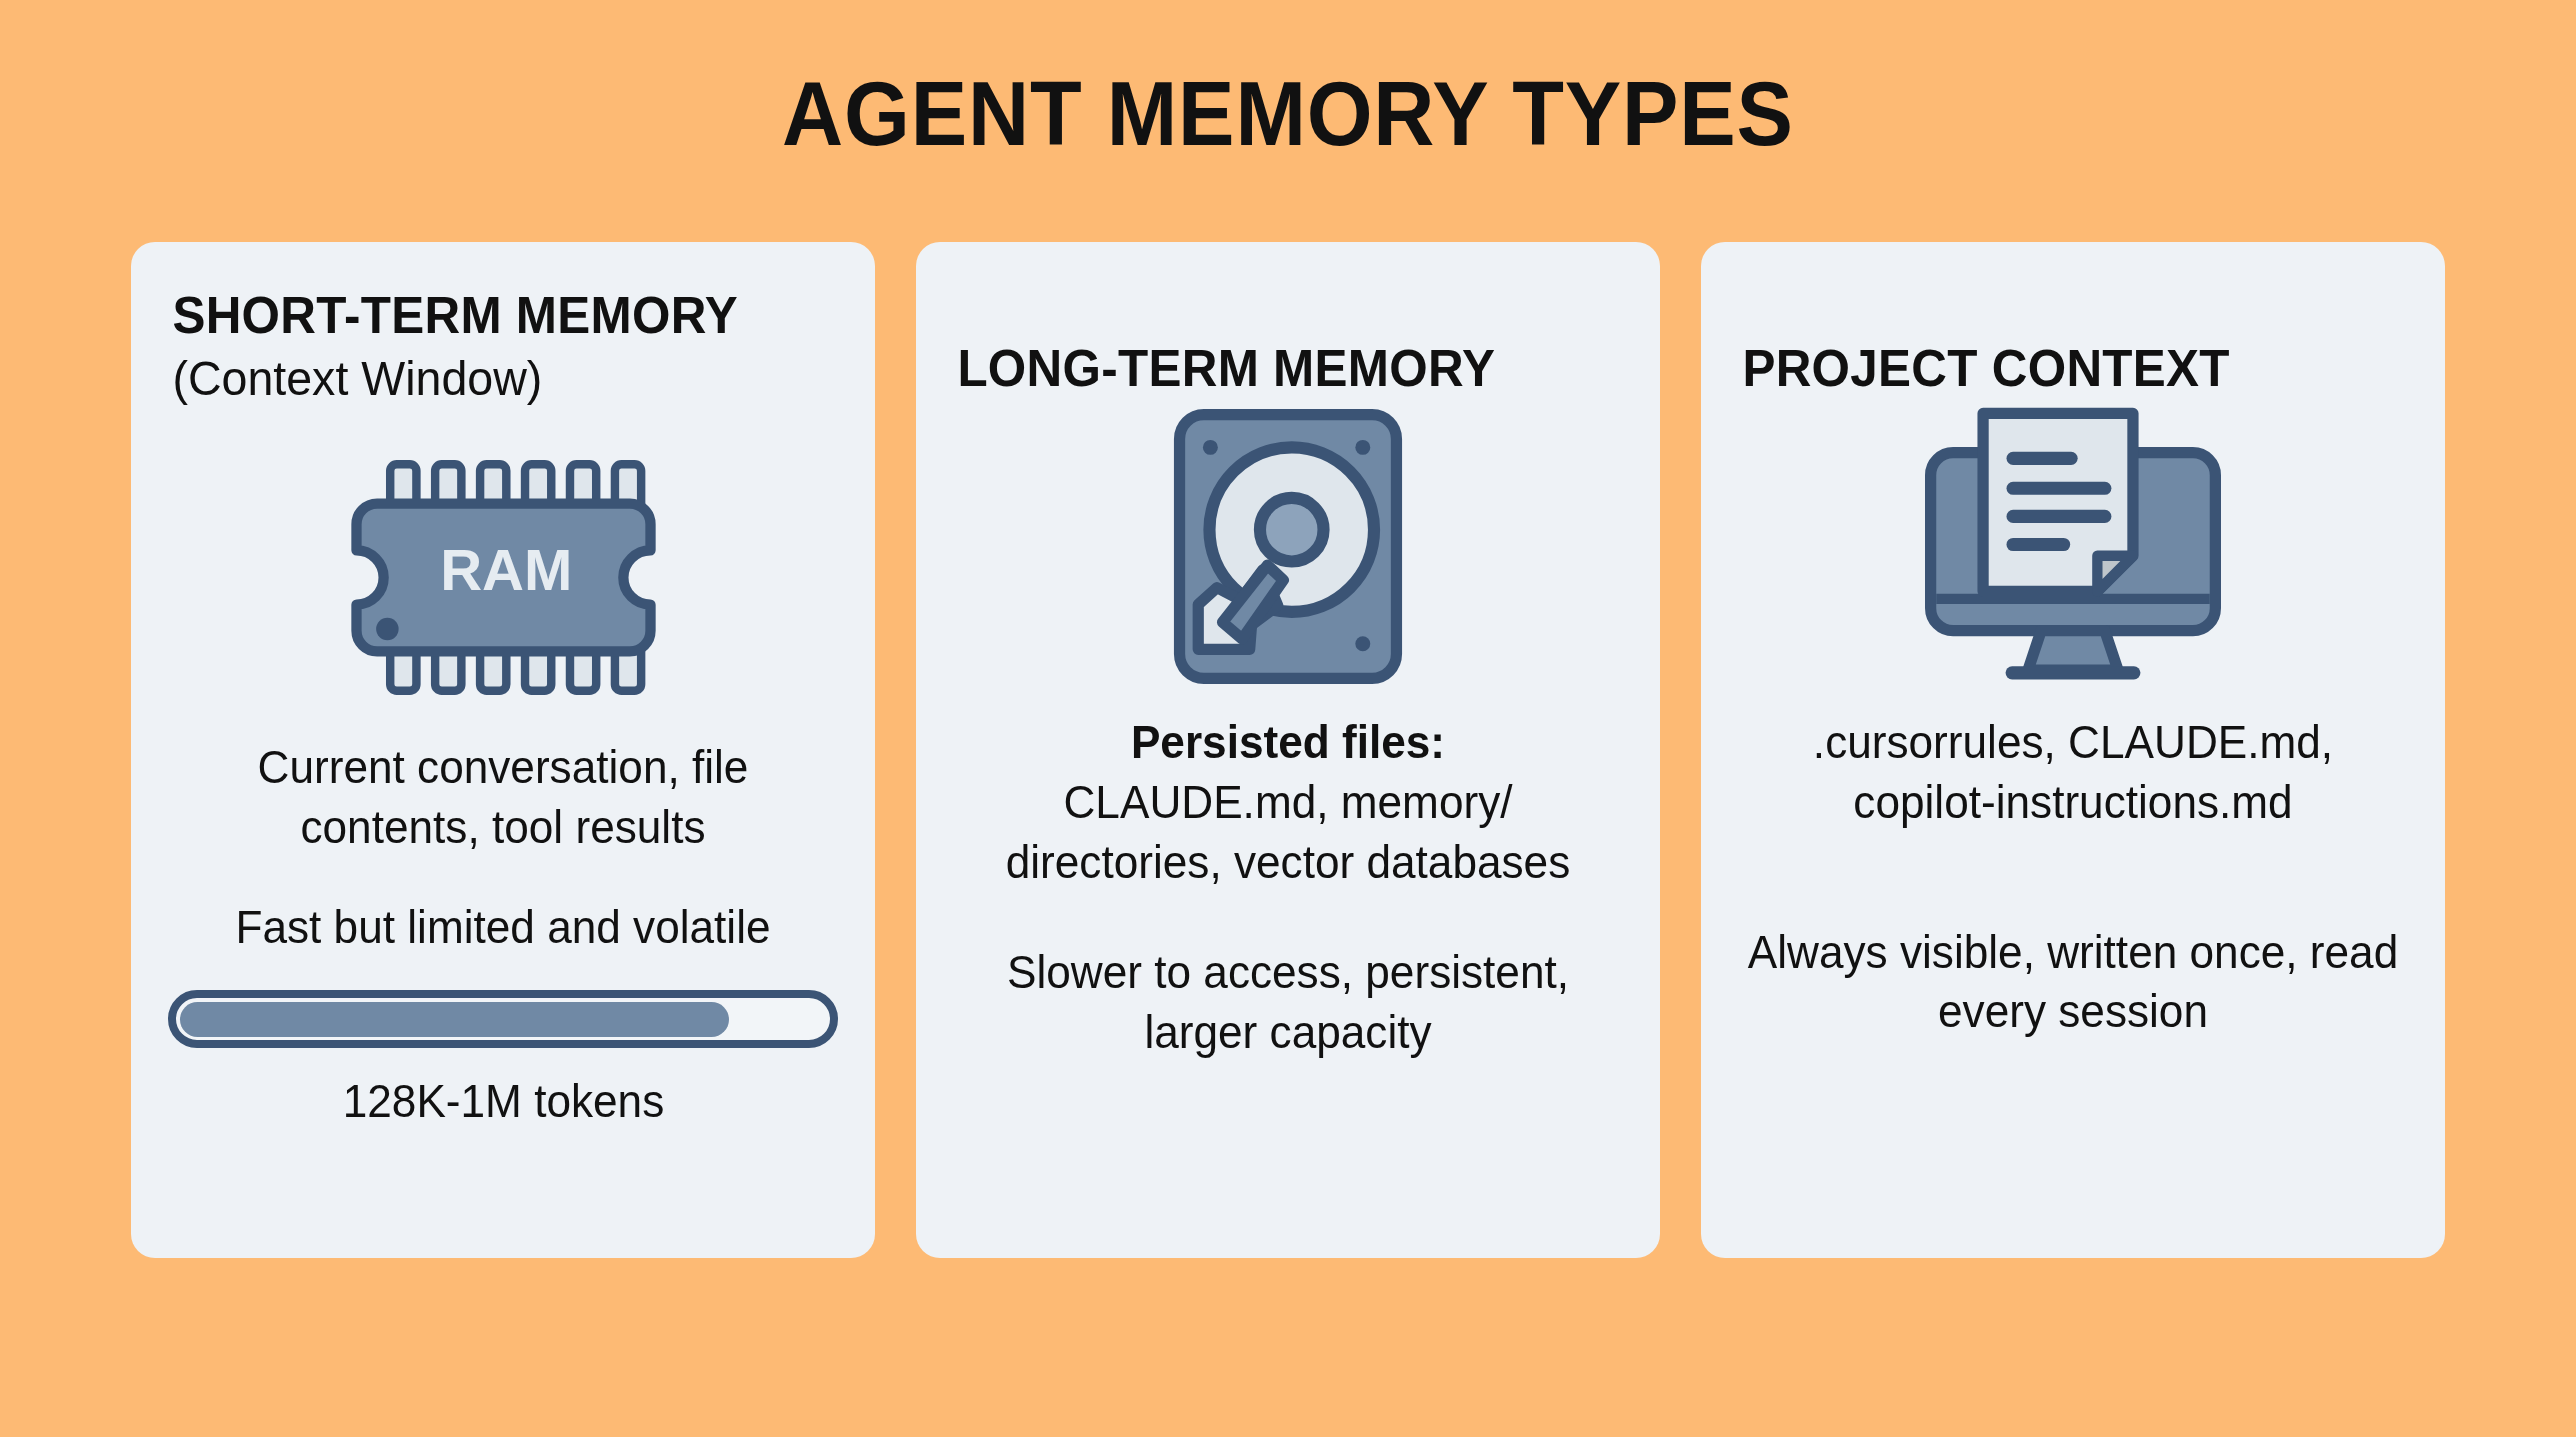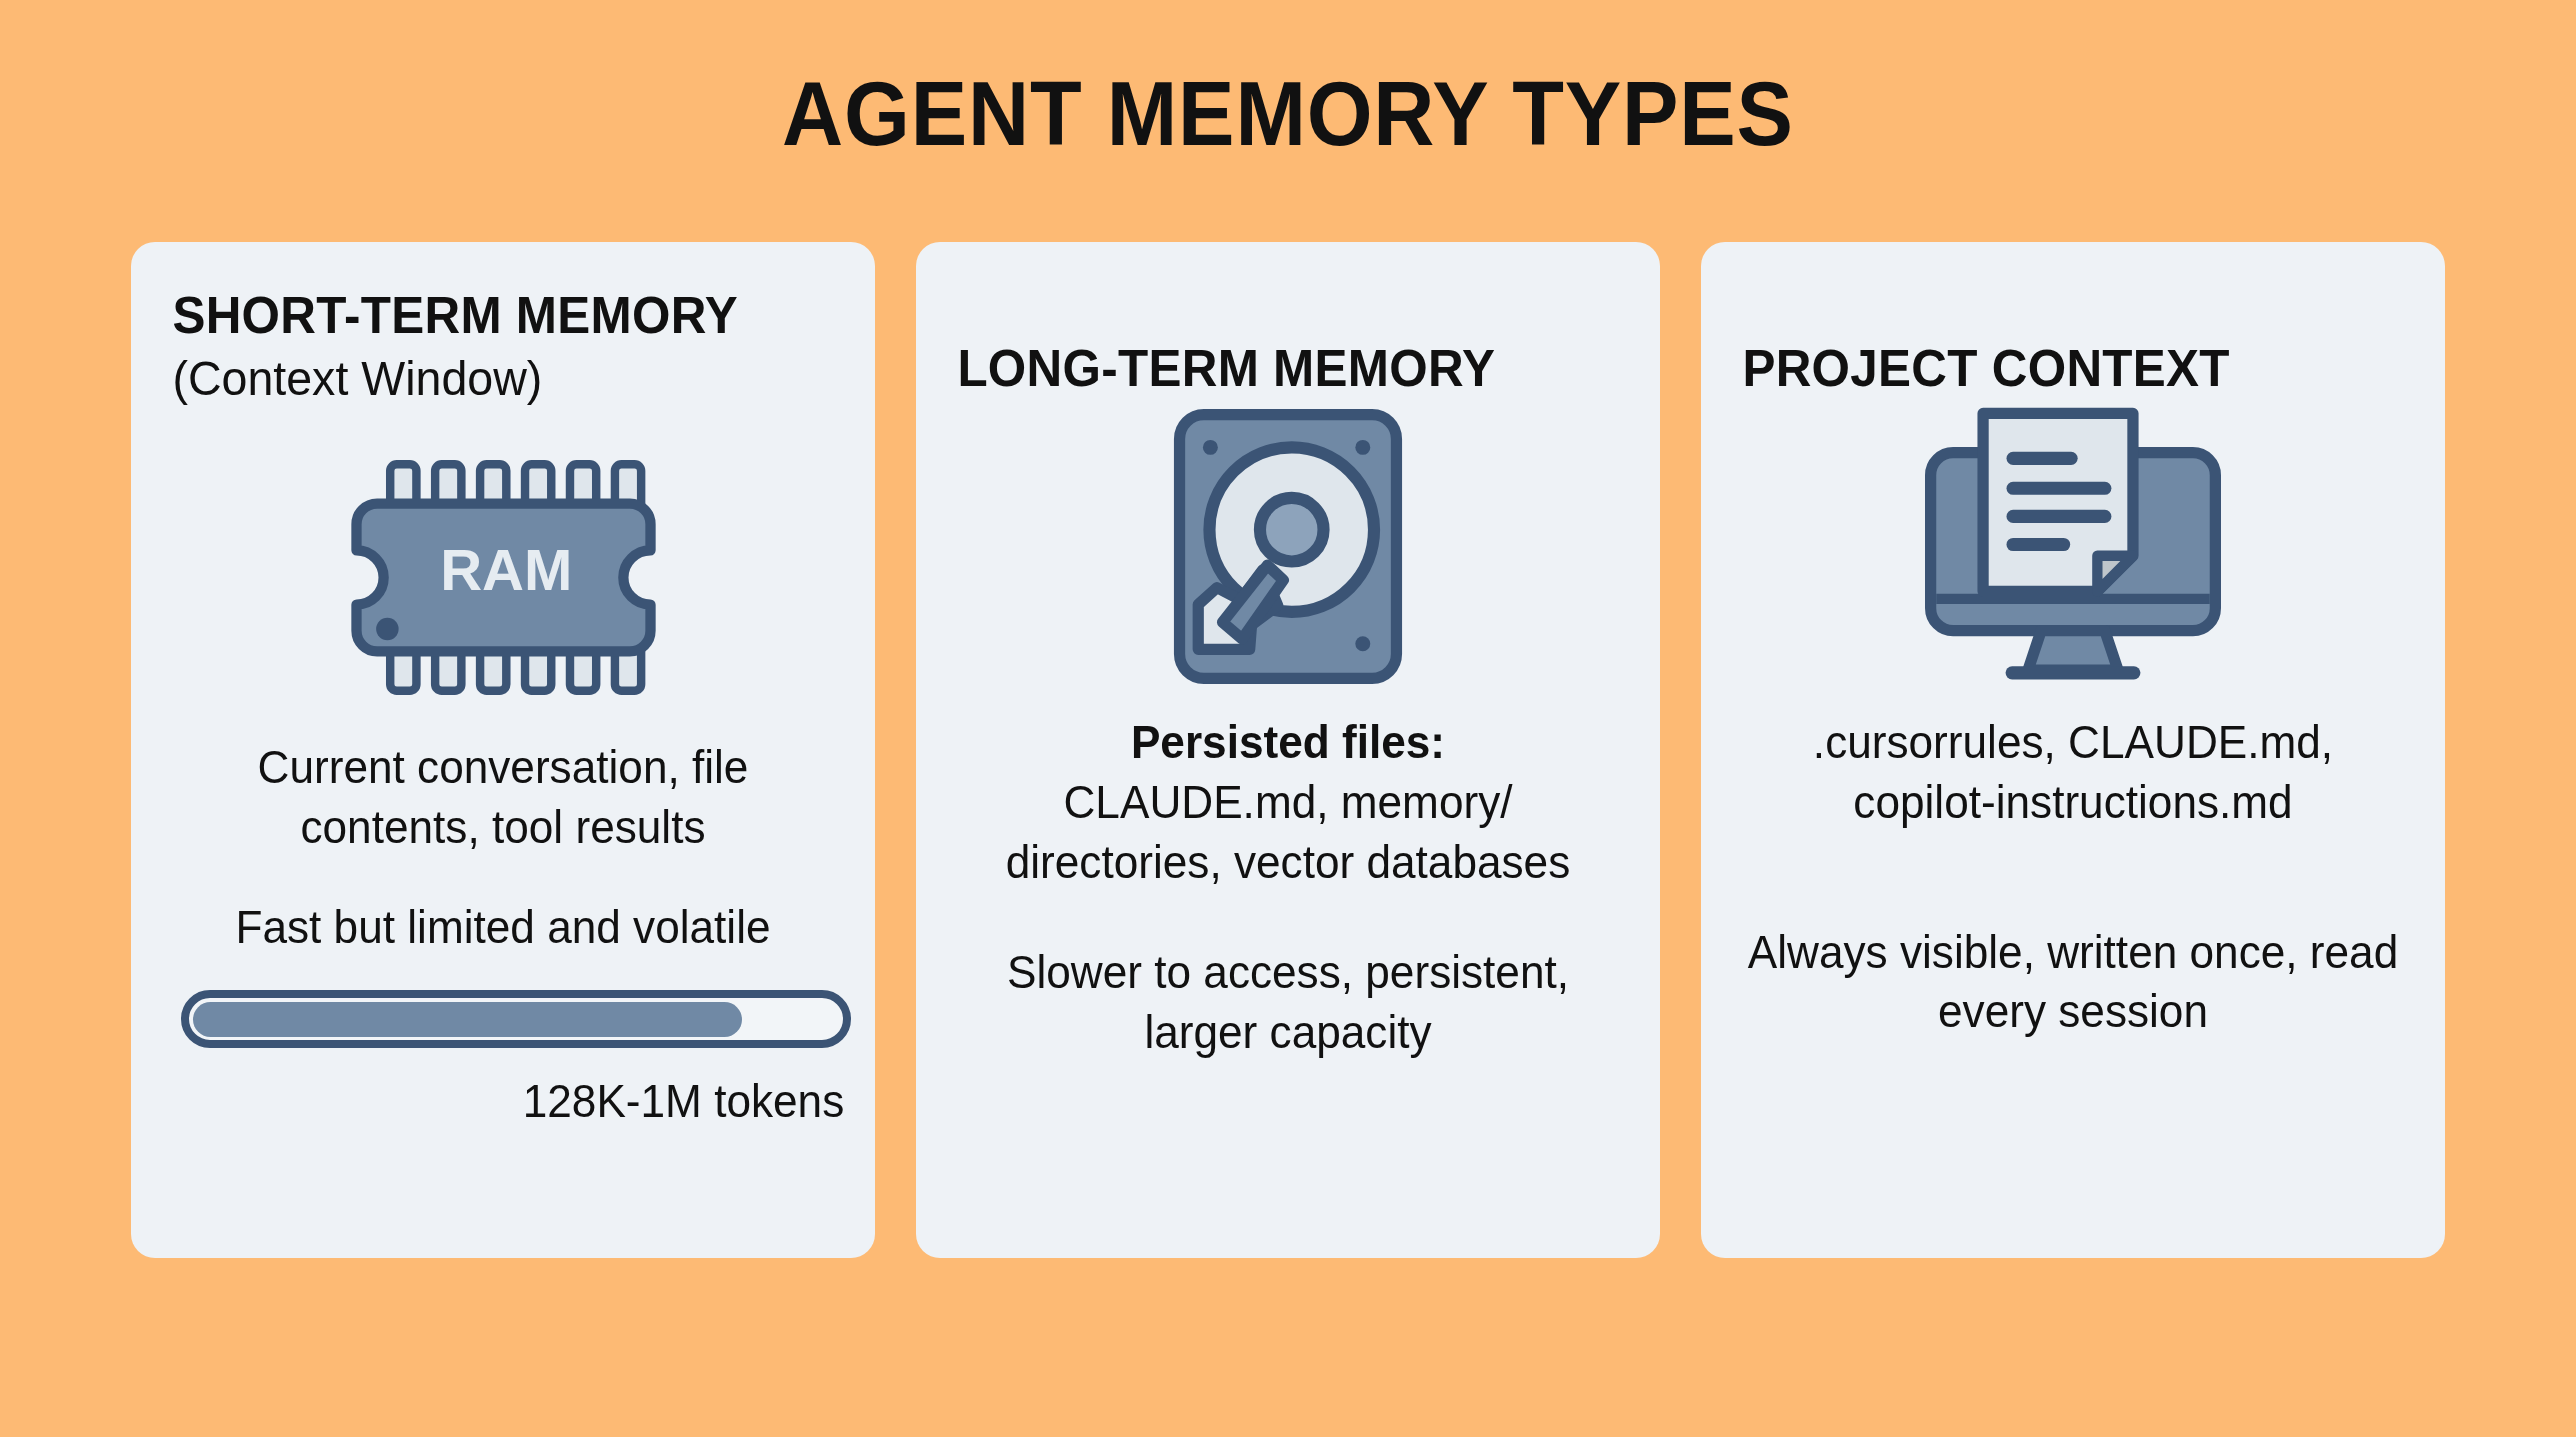--- a/index.html
+++ b/index.html
@@ -109,21 +109,21 @@
   .card--1 .body-block.p2 { margin-top: 41px; }
   .card--2 .body-block.p2 { margin-top: 51px; }
   .card--3 .body-block.p2 { margin-top: 90px; }
   .strong-lead { font-weight: 700; display: block; }
 
   
   .meter-wrap {
     width: 100%;
     display: flex;
     flex-direction: column;
-    align-items: flex-end;
+    align-items: center;
     margin-top: 32px;
   }
   .meter {
     width: 670px;
     height: 58px;
     border: 8.4px solid #3b5475;
     border-radius: 32px;
     background: #f2f5f8;
     box-sizing: border-box;
     padding: 3.7px;

